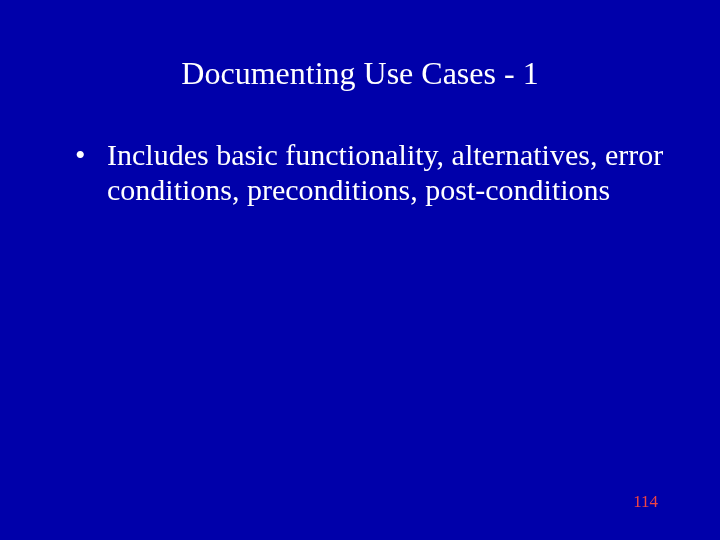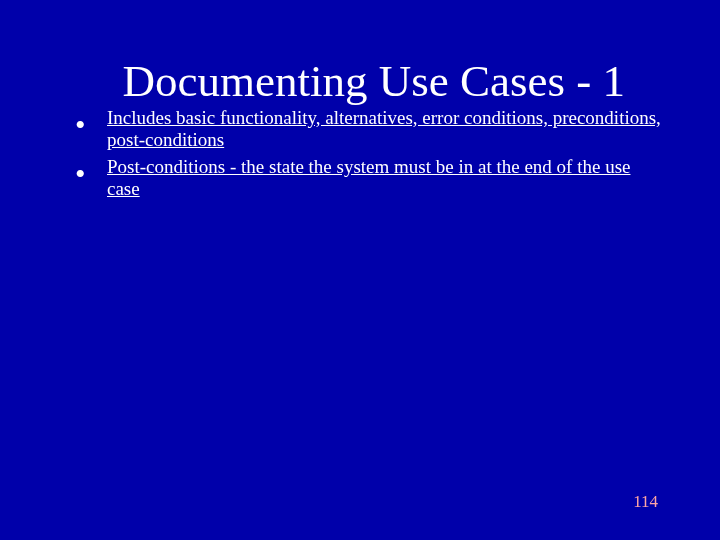--- a/index.html
+++ b/index.html
@@ -16,55 +16,54 @@
       position: relative;
       overflow: hidden;
     }
     .slide {
       width: 100%;
       height: 100%;
       padding: 55px 55px 0 55px;
       position: relative;
     }
     .title {
-      font-size: 45px;
-      text-align: right;
+      font-size: 32px;
+      text-align: center;
+      margin-bottom: 45px;
       font-weight: normal;
       padding-left: 40px;
       padding-right: 40px;
     }
     .bullets {
       list-style: none;
       padding-left: 20px;
     }
     .bullets li {
-      font-size: 19px;
+      font-size: 30px;
       line-height: 1.18;
       margin-bottom: 4px;
       position: relative;
       padding-left: 32px;
-      text-decoration: underline;
     }
     .bullets li::before {
       content: '•';
       position: absolute;
       left: 0;
       font-size: 30px;
     }
     .page-number {
       position: absolute;
       bottom: 28px;
       right: 62px;
       font-size: 17px;
-      color: #fca5a5;
+      color: #ef4444;
     }
   </style>
 </head>
 <body>
 
 <div class="slide">
   <h1 class="title">Documenting Use Cases - 1</h1>
   <ul class="bullets">
     <li>Includes basic functionality, alternatives, error conditions, preconditions, post-conditions</li>
-    <li>Post-conditions - the state the system must be in at the end of the use case</li>
   </ul>
   <div class="page-number">114</div>
 </div>
 
 </body></html>

